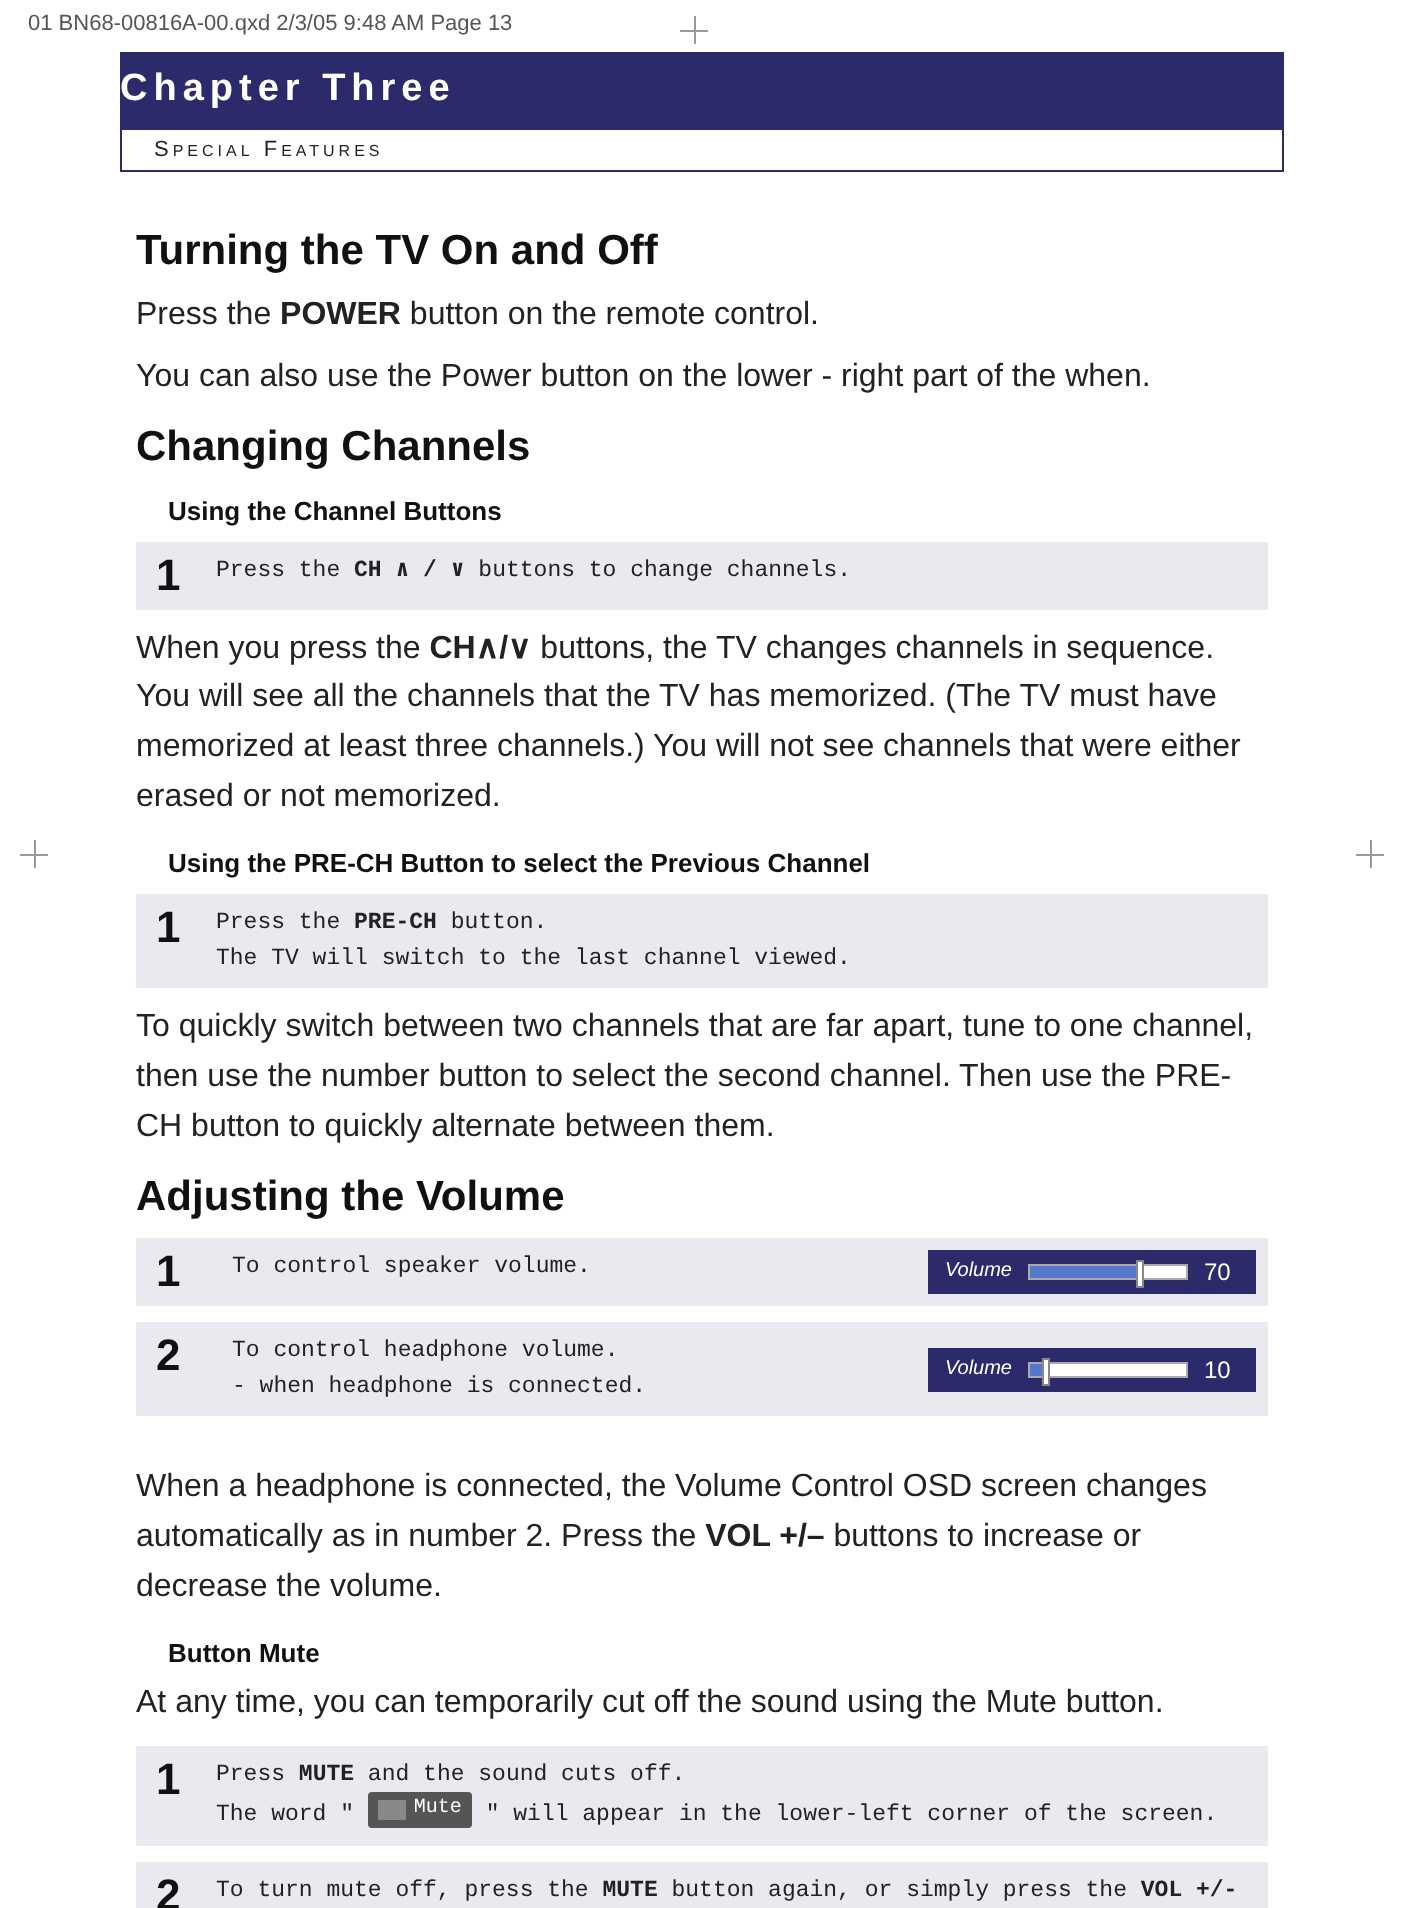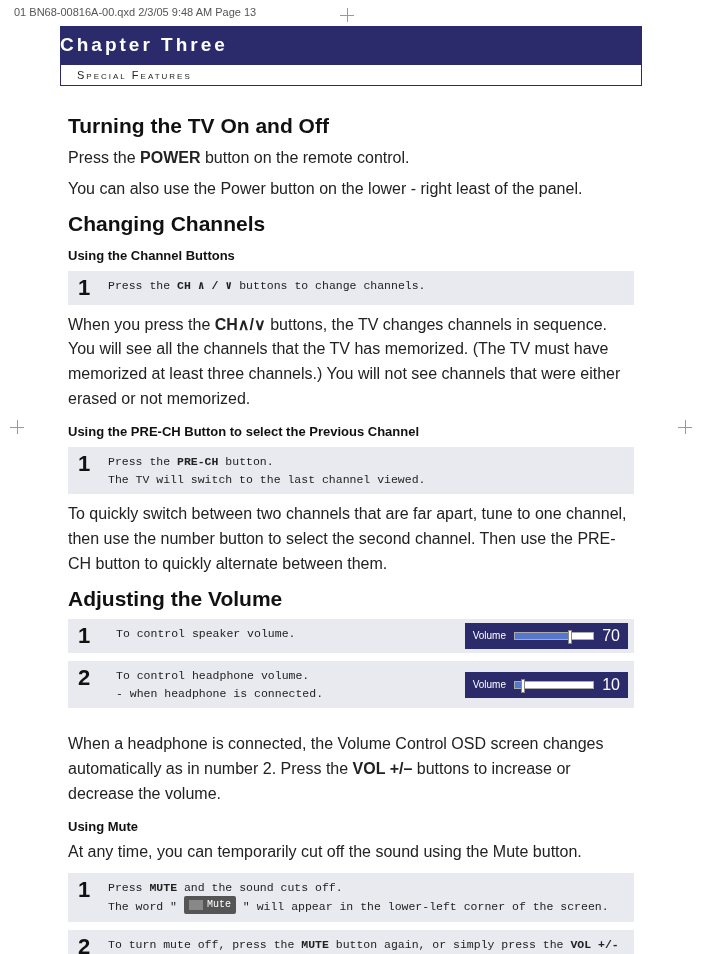--- a/index.html
+++ b/index.html
@@ -56,20 +56,21 @@
       margin-top: 10px;
       color: #111;
     }
 
     .subsection-title {
       font-size: 13px;
       font-weight: bold;
       margin-top: 12px;
       margin-bottom: 6px;
       color: #111;
+      margin-left: 16px;
     }
 
     .body-text {
       font-size: 16px;
       line-height: 1.55;
       margin-bottom: 6px;
       color: #222;
     }
 
     
@@ -109,20 +110,21 @@
       padding: 4px 8px;
       gap: 8px;
       min-width: 160px;
       font-size: 11px;
     }
 
     .volume-label {
       font-size: 10px;
       color: #fff;
       white-space: nowrap;
+      font-style: italic;
     }
 
     .volume-bar-container {
       flex: 1;
       height: 8px;
       background: #fff;
       position: relative;
       border: 1px solid #aaa;
     }
 
@@ -134,24 +136,23 @@
     .volume-handle {
       position: absolute;
       top: -3px;
       width: 4px;
       height: 14px;
       background: #fff;
       border: 1px solid #888;
     }
 
     .volume-number {
-      font-size: 16px;
+      font-size: 12px;
       color: #fff;
       min-width: 18px;
-      text-align: right;
     }
 
     
     .mute-badge {
       display: inline-flex;
       align-items: center;
       gap: 2px;
       background: #555;
       color: #fff;
       font-size: 10px;
@@ -229,21 +230,21 @@
 
 <div class="chapter-header">Chapter Three</div>
 <div class="special-features-bar">Special Features</div>
 
 <div class="main-content">
 
   <div class="section-title">Turning the TV On and Off</div>
   <div class="body-text">
     Press the <span class="b">POWER</span> button on the remote control.
   </div>
-  <div class="body-text">You can also use the Power button on the lower - right least of the panel.</div>
+  <div class="body-text">You can also use the Power button on the lower - right part of the when.</div>
 
   <div class="section-title">Changing Channels</div>
 
   <div class="subsection-title">Using the Channel Buttons</div>
 
   <div class="instruction-box">
     <div class="instruction-num">1</div>
     <div class="instruction-text">
       Press the <span class="b">CH ∧ / ∨</span>  buttons to change channels.
     </div>
@@ -301,21 +302,21 @@
         </div>
         <span class="volume-number">10</span>
       </div>
     </div>
   </div>
 
   <div class="body-text" style="margin-top:24px;">
     When a headphone is connected, the Volume Control OSD screen changes automatically as in number 2. Press the <span class="b">VOL +/–</span> buttons to increase or decrease the volume.
   </div>
 
-  <div class="subsection-title">Using Mute</div>
+  <div class="subsection-title">Button Mute</div>
 
   <div class="body-text">At any time, you can temporarily cut off the sound using the Mute button.</div>
 
   <div class="instruction-box">
     <div class="instruction-num">1</div>
     <div class="instruction-text">
       Press <span class="b">MUTE</span> and the sound cuts off.<br>
       The word  "
       <span class="mute-badge">
         <span style="display:inline-block;width:14px;height:10px;background:#888;margin-right:2px;"></span>

